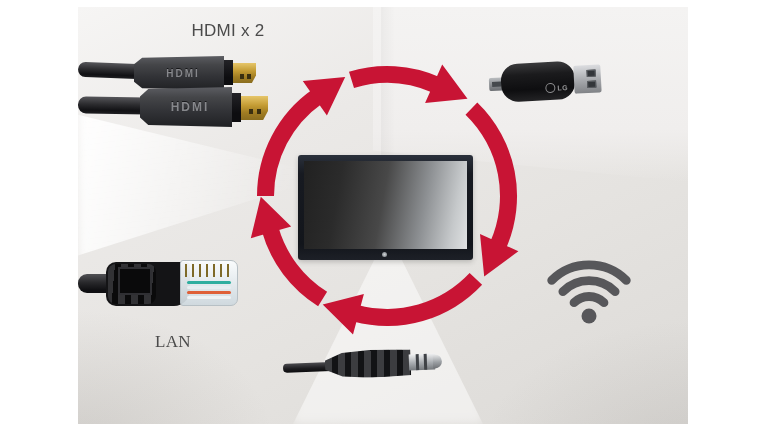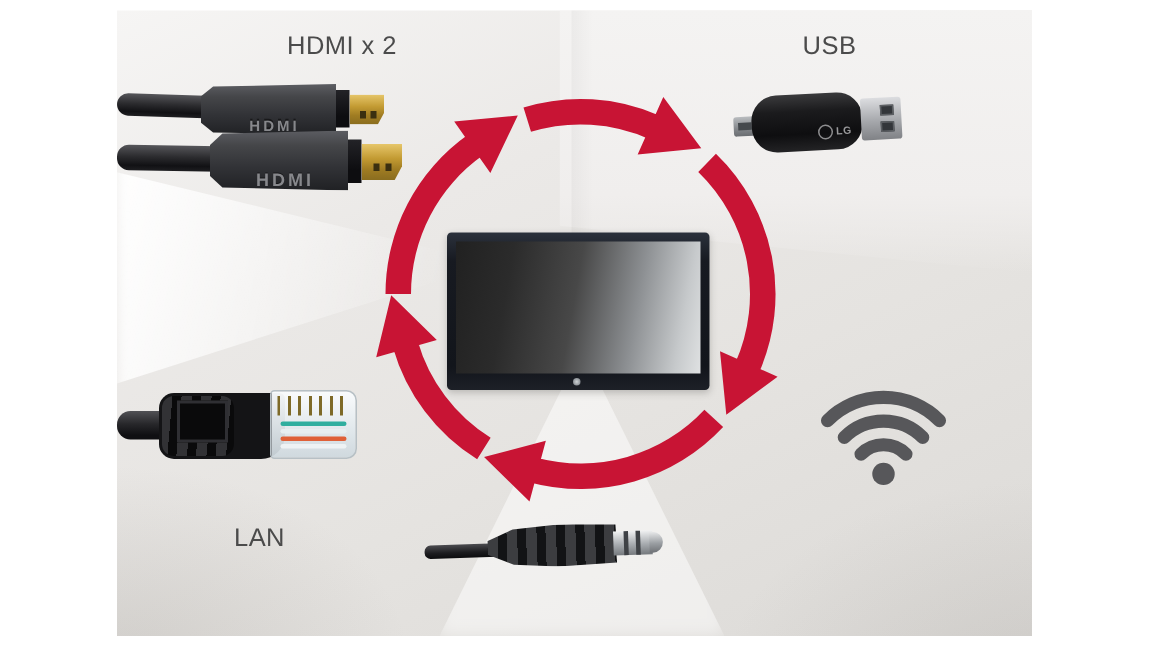--- a/index.html
+++ b/index.html
@@ -26,21 +26,21 @@
     background:linear-gradient(90deg,rgba(0,0,0,.035),rgba(0,0,0,0) 65%);}
   .facet-shade{left:0;top:0;width:610px;height:417px;
     background:
       radial-gradient(ellipse 300px 200px at 0% 104%,rgba(125,120,114,.20),rgba(125,120,114,0) 65%),
       radial-gradient(ellipse 320px 210px at 100% 108%,rgba(125,120,114,.16),rgba(125,120,114,0) 65%);}
   
   .label{color:var(--label-c);font-size:17px;line-height:22px;text-align:center;
     letter-spacing:.3px;font-weight:400;z-index:6;}
   .lbl-hdmi{left:128px;top:20px;width:200px;}
   .lbl-usb{left:473px;top:20px;width:160px;}
-  .lbl-lan{left:93px;top:348px;width:160px;}
+  .lbl-lan{left:93px;top:331px;width:160px;font-family:Liberation Serif, serif;}
   .lbl-wifi{left:495px;top:337px;width:200px;font-size:16px;}
   .lbl-rs232c{left:305px;top:397px;width:160px;}
   
   #ring{left:237px;top:46px;z-index:2;}
   
   .monitor{left:298px;top:155px;width:175px;height:105px;z-index:3;
     background:linear-gradient(180deg,#2b313c 0%,#171a21 18%,#12151b 85%,#1d2027 100%);
     border-radius:3px;box-shadow:0 2px 5px rgba(60,58,55,.25);}
   .screen{left:6px;top:6px;width:163px;height:88px;
     background:linear-gradient(100deg,#212121 0%,#2b2b2b 22%,#484848 48%,#8d9093 72%,#c6c9cb 90%,#dfe1e2 100%);}
@@ -48,21 +48,21 @@
     background:radial-gradient(circle,#cfd3d6 0%,#8b9095 70%);}
   
   .dev{z-index:4;}
   .hdmi-a{left:78px;top:55px;width:190px;height:40px;}
   .hdmi-b{left:78px;top:87px;width:200px;height:42px;}
   .cable{background:linear-gradient(180deg,#56565a 0%,#2c2c2f 45%,#111114 80%,#1e1e21 100%);border-radius:8px;}
   .cable-ha{left:0;top:8px;width:66px;height:15px;transform:rotate(2deg);}
   .cable-hb{left:0;top:10px;width:76px;height:17px;transform:rotate(1deg);}
   .plugbody{background:linear-gradient(180deg,#5c5d62 0%,#454649 25%,#323337 60%,#202124 100%);
     clip-path:polygon(0 24%,9% 5%,100% 0,100% 100%,9% 95%,0 76%);
-    display:flex;align-items:flex-end;justify-content:center;}
+    display:flex;align-items:center;justify-content:center;}
   .body-ha{left:56px;top:1px;width:90px;height:34px;}
   .body-hb{left:62px;top:0;width:92px;height:40px;}
   .plugtext{color:#87888c;font-weight:bold;letter-spacing:2px;text-shadow:0 -1px 0 #18181a;
     font-family:"Liberation Sans",sans-serif;padding-left:8px;}
   .pt-a{font-size:10px;} .pt-b{font-size:12px;}
   .collar{background:linear-gradient(180deg,#232327,#0d0d10 70%);}
   .collar-ha{left:146px;top:5px;width:9px;height:25px;}
   .collar-hb{left:154px;top:6px;width:9px;height:29px;}
   .goldtip{background:linear-gradient(180deg,var(--gold-a) 0%,#c39b33 40%,#a07c22 70%,var(--gold-b) 100%);
     clip-path:polygon(0 0,100% 0,100% 62%,82% 100%,0 100%);}
@@ -125,21 +125,20 @@
 
   <div class="abs canvas">
     <div class="abs facet-tr"></div>
     <div class="abs facet-wedge-left"></div>
     <div class="abs facet-wedge-bottom"></div>
     <div class="abs facet-seam"></div>
     <div class="abs facet-shade"></div>
   </div>
 
   <div class="abs label lbl-hdmi">HDMI x 2</div>
-  <div class="abs label lbl-usb">USB</div>
   <div class="abs label lbl-lan">LAN</div>
 
   <svg id="ring" class="abs" width="300" height="300" viewBox="0 0 300 300">
       <path d="M112.0 25.7 A130 130 0 0 1 202.9 31.2 L196.0 46.8 A113 113 0 0 0 117.0 41.9 Z M205.2 18.6 L230.5 52.8 L188.1 57.0 Z M240.3 56.5 A130 130 0 0 1 268.8 202.9 L253.2 196.0 A113 113 0 0 0 228.5 68.7 Z M281.4 205.2 L247.2 230.5 L243.0 188.1 Z M245.1 238.7 A130 130 0 0 1 116.4 275.6 L120.8 259.1 A113 113 0 0 0 232.6 227.1 Z M116.0 288.4 L85.7 258.6 L126.9 247.9 Z M81.1 260.2 A130 130 0 0 1 25.0 185.8 L41.4 181.1 A113 113 0 0 0 90.1 245.8 Z M13.8 192.2 L23.8 150.8 L54.2 180.6 Z M20.0 150.0 A130 130 0 0 1 75.4 43.5 L85.2 57.4 A113 113 0 0 0 37.0 150.0 Z M65.8 35.0 L108.2 31.0 L89.9 69.4 Z" fill="#c81434"></path>
     </svg>
 
   <div class="abs monitor">
     <div class="abs screen"></div>
     <div class="abs lg-dot"></div>
   </div>

